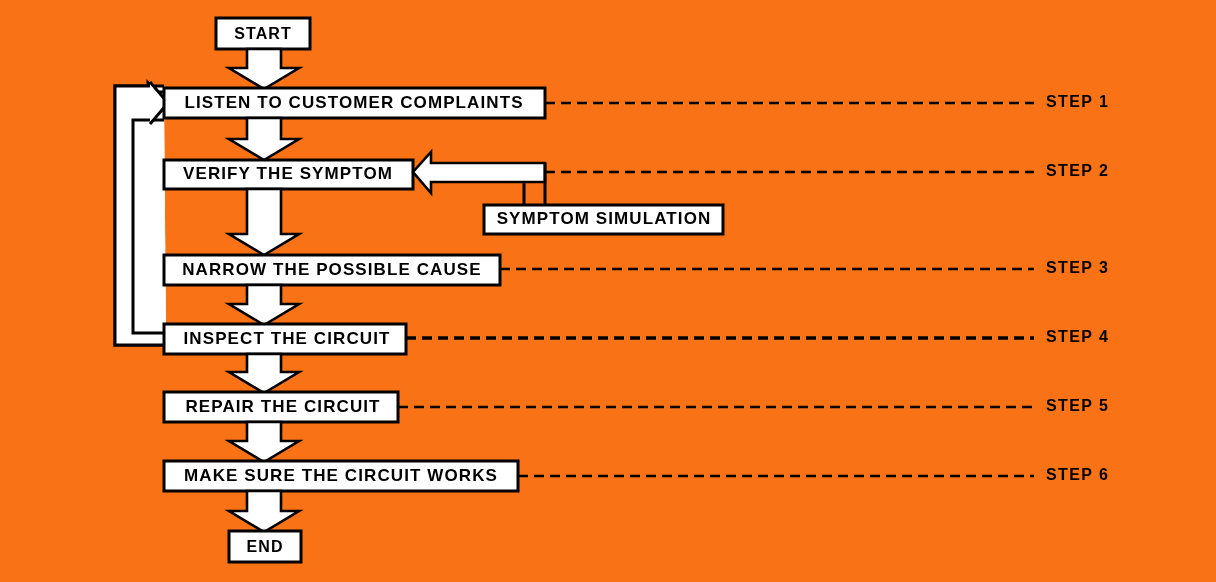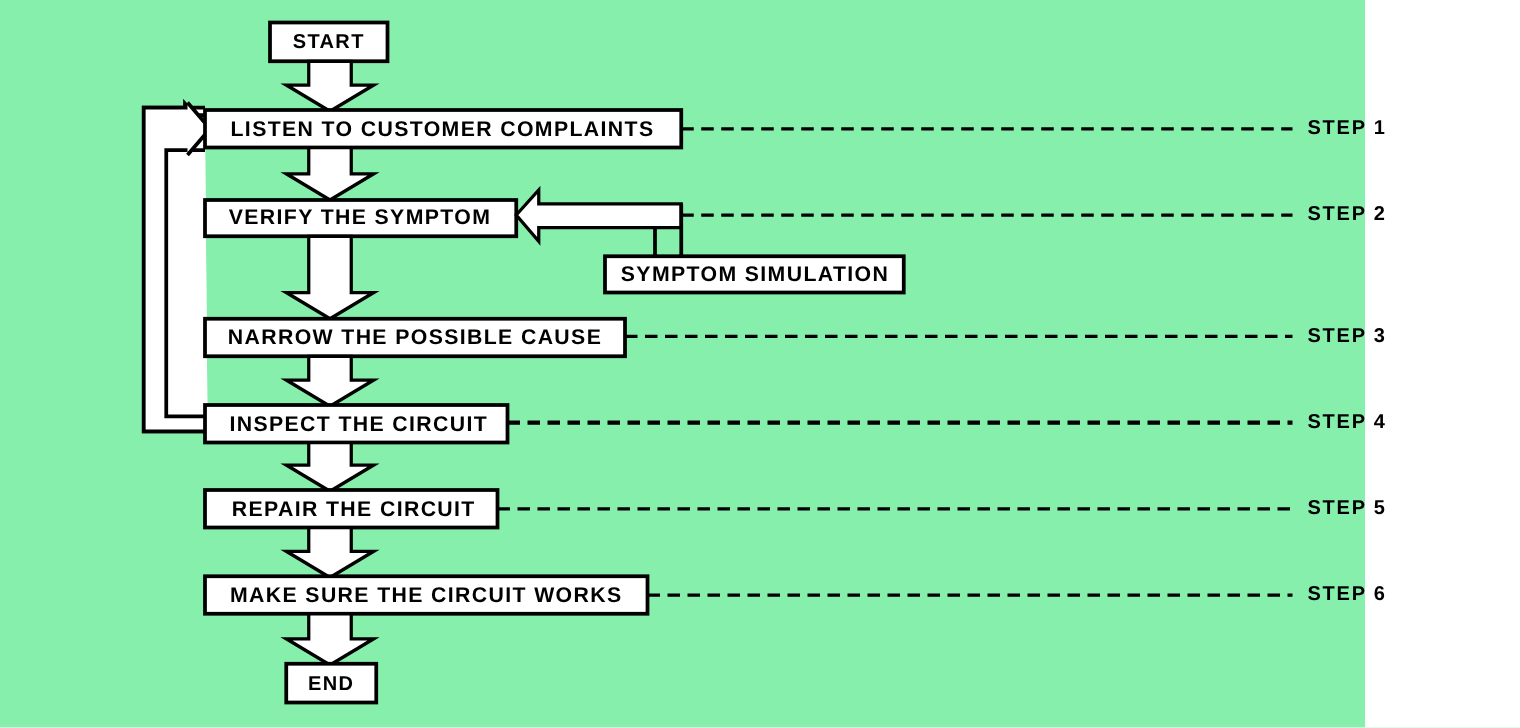--- a/index.html
+++ b/index.html
@@ -8,23 +8,23 @@
     background: #ffffff;
   }
   body {
     width: 1216px;
     height: 582px;
     overflow: hidden;
     font-family: "Liberation Sans", sans-serif;
   }
   #flowchart-root {
     position: relative;
-    width: 1092px;
+    width: 1216px;
     height: 582px;
-    background: #86efac;
+    background: #f97316;
   }
   svg.chart {
     display: block;
     width: 1216px;
     height: 582px;
   }
   .box-rect {
     fill: #ffffff;
     stroke: #000000;
     stroke-width: 3;

